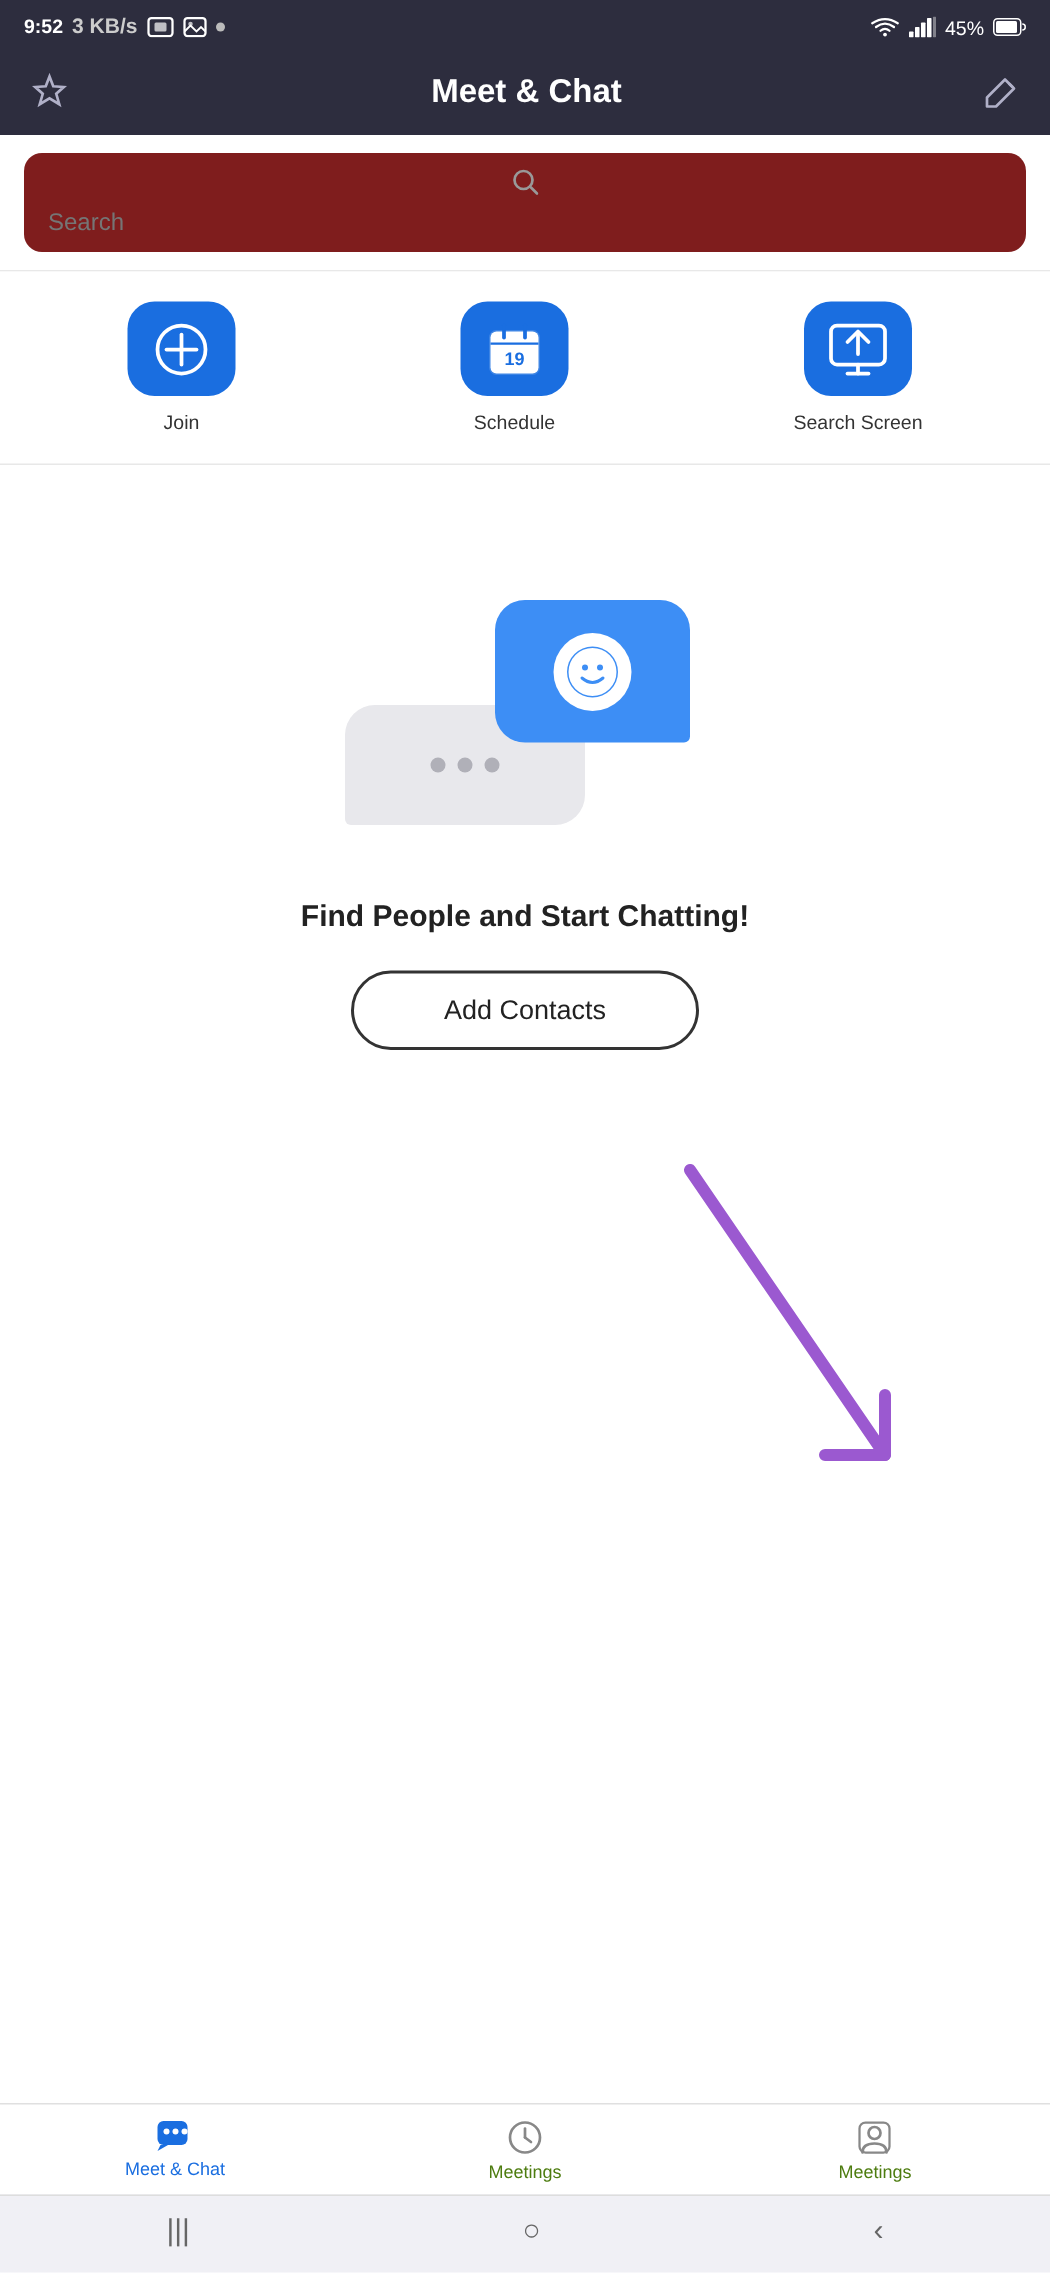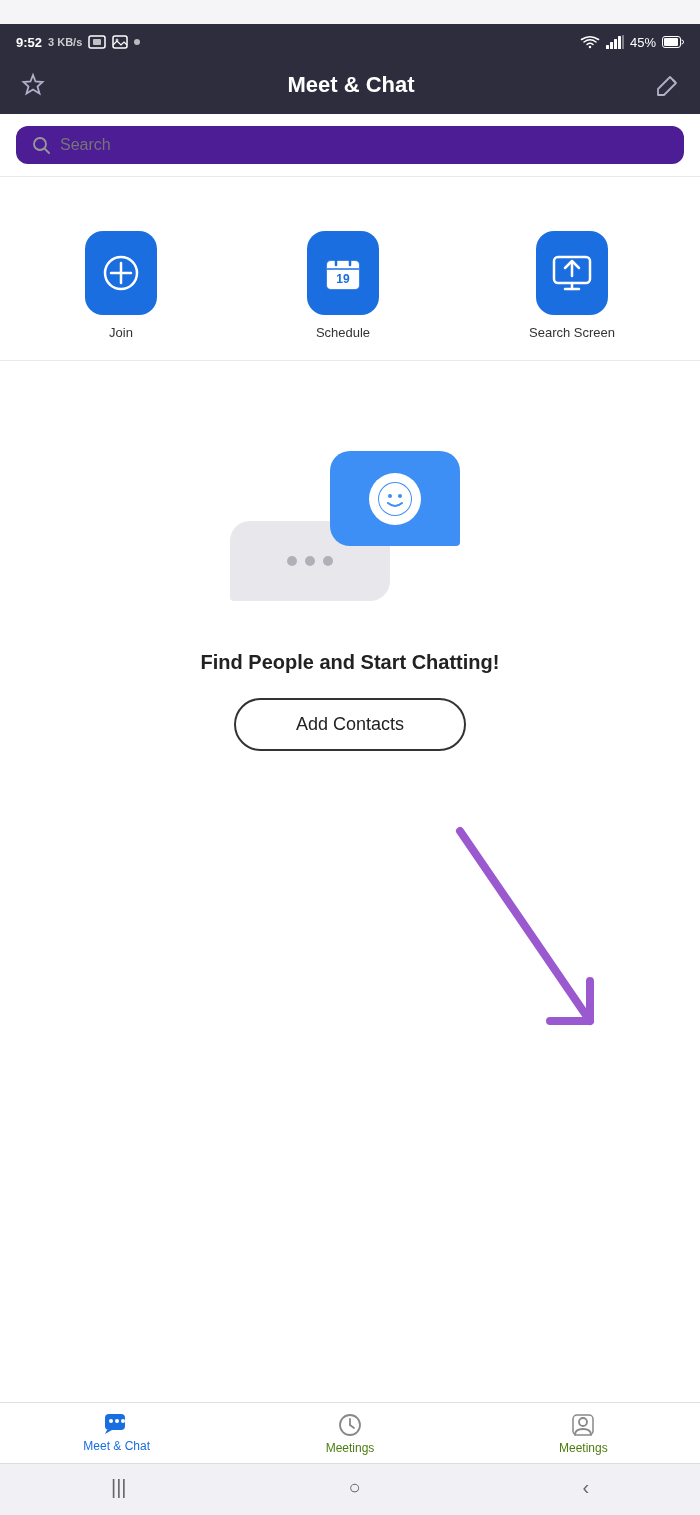--- a/index.html
+++ b/index.html
@@ -15,25 +15,24 @@
     
     .status-bar {
       background: #2d2d3e;
       color: white;
       display: flex;
       justify-content: space-between;
       align-items: center;
       padding: 6px 16px;
       font-size: 13px;
       height: 36px;
-      margin-top: 24px;
     }
     .status-left { display: flex; align-items: center; gap: 6px; font-weight: 600; }
     .status-right { display: flex; align-items: center; gap: 6px; }
-    .status-small { font-size: 11px; line-height: 1.1; color: #ccc; }
+    .status-small { font-size: 14px; line-height: 1.1; color: #ccc; }
 
     
     .header {
       background: #2d2d3e;
       color: white;
       display: flex;
       align-items: center;
       justify-content: space-between;
       padding: 12px 20px 16px 20px;
     }
@@ -49,26 +48,27 @@
     }
     .star-icon { font-size: 22px; color: #b0b0c8; }
 
     
     .search-container {
       background: white;
       padding: 12px 16px;
       border-bottom: 1px solid #e8e8e8;
     }
     .search-bar {
-      background: #4c1d95;
+      background: #7f1d1d;
       border-radius: 12px;
       display: flex;
       align-items: center;
       padding: 10px 16px;
       gap: 10px;
+      flex-direction: column;
     }
     .search-icon { color: #999; font-size: 18px; }
     .search-input {
       border: none;
       background: transparent;
       font-size: 16px;
       color: #999;
       outline: none;
       width: 100%;
     }
@@ -83,26 +83,25 @@
     }
     .action-item {
       display: flex;
       flex-direction: column;
       align-items: center;
       gap: 10px;
       cursor: pointer;
     }
     .action-icon-wrap {
       width: 72px;
-      height: 84px;
+      height: 63px;
       border-radius: 18px;
       display: flex;
       align-items: center;
       justify-content: center;
-      margin-top: 34px;
     }
     .action-icon-wrap.orange { background: #f5821f; }
     .action-icon-wrap.blue { background: #1a6ee0; }
     .action-label {
       font-size: 13px;
       color: #333;
       font-weight: 500;
       text-align: center;
     }
 

